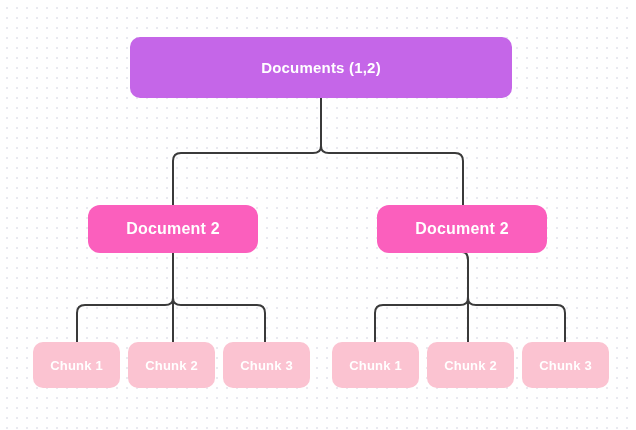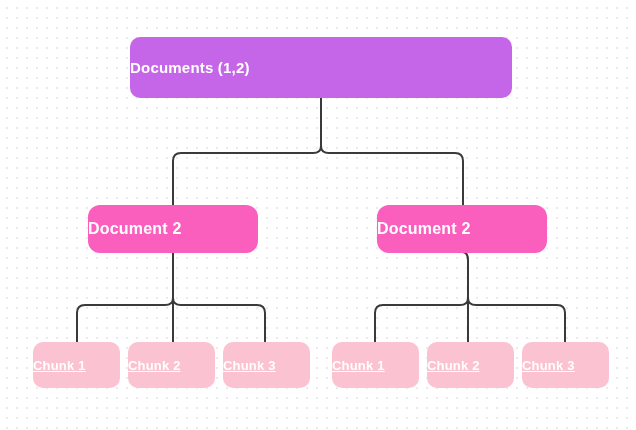--- a/index.html
+++ b/index.html
@@ -27,21 +27,21 @@
   .connectors path {
     fill: none;
     stroke: #3a3a3a;
     stroke-width: 2;
     stroke-linecap: round;
   }
   .node {
     position: absolute;
     display: flex;
     align-items: center;
-    justify-content: flex-start;
+    justify-content: center;
     color: #ffffff;
     font-weight: bold;
     text-align: center;
     box-sizing: border-box;
   }
   .node-root {
     left: 130px;
     top: 37px;
     width: 382px;
     height: 61px;
@@ -62,21 +62,20 @@
   .node-doc-left  { left: 88px; }
   .node-doc-right { left: 377px; }
   .node-chunk {
     top: 342px;
     width: 87px;
     height: 46px;
     background: #fbc3d1;
     border-radius: 10px;
     font-size: 13px;
     letter-spacing: 0.2px;
-    text-decoration: underline;
   }
 </style>
 </head>
 <body>
 
 <div class="canvas">
 
   <svg class="connectors" viewBox="0 0 636 430" aria-hidden="true">
     <path d="M321,98 L321,146 Q321,153 313,153 L181,153 Q173,153 173,161 L173,206"></path>
     <path d="M321,98 L321,146 Q321,153 329,153 L455,153 Q463,153 463,161 L463,206"></path>

